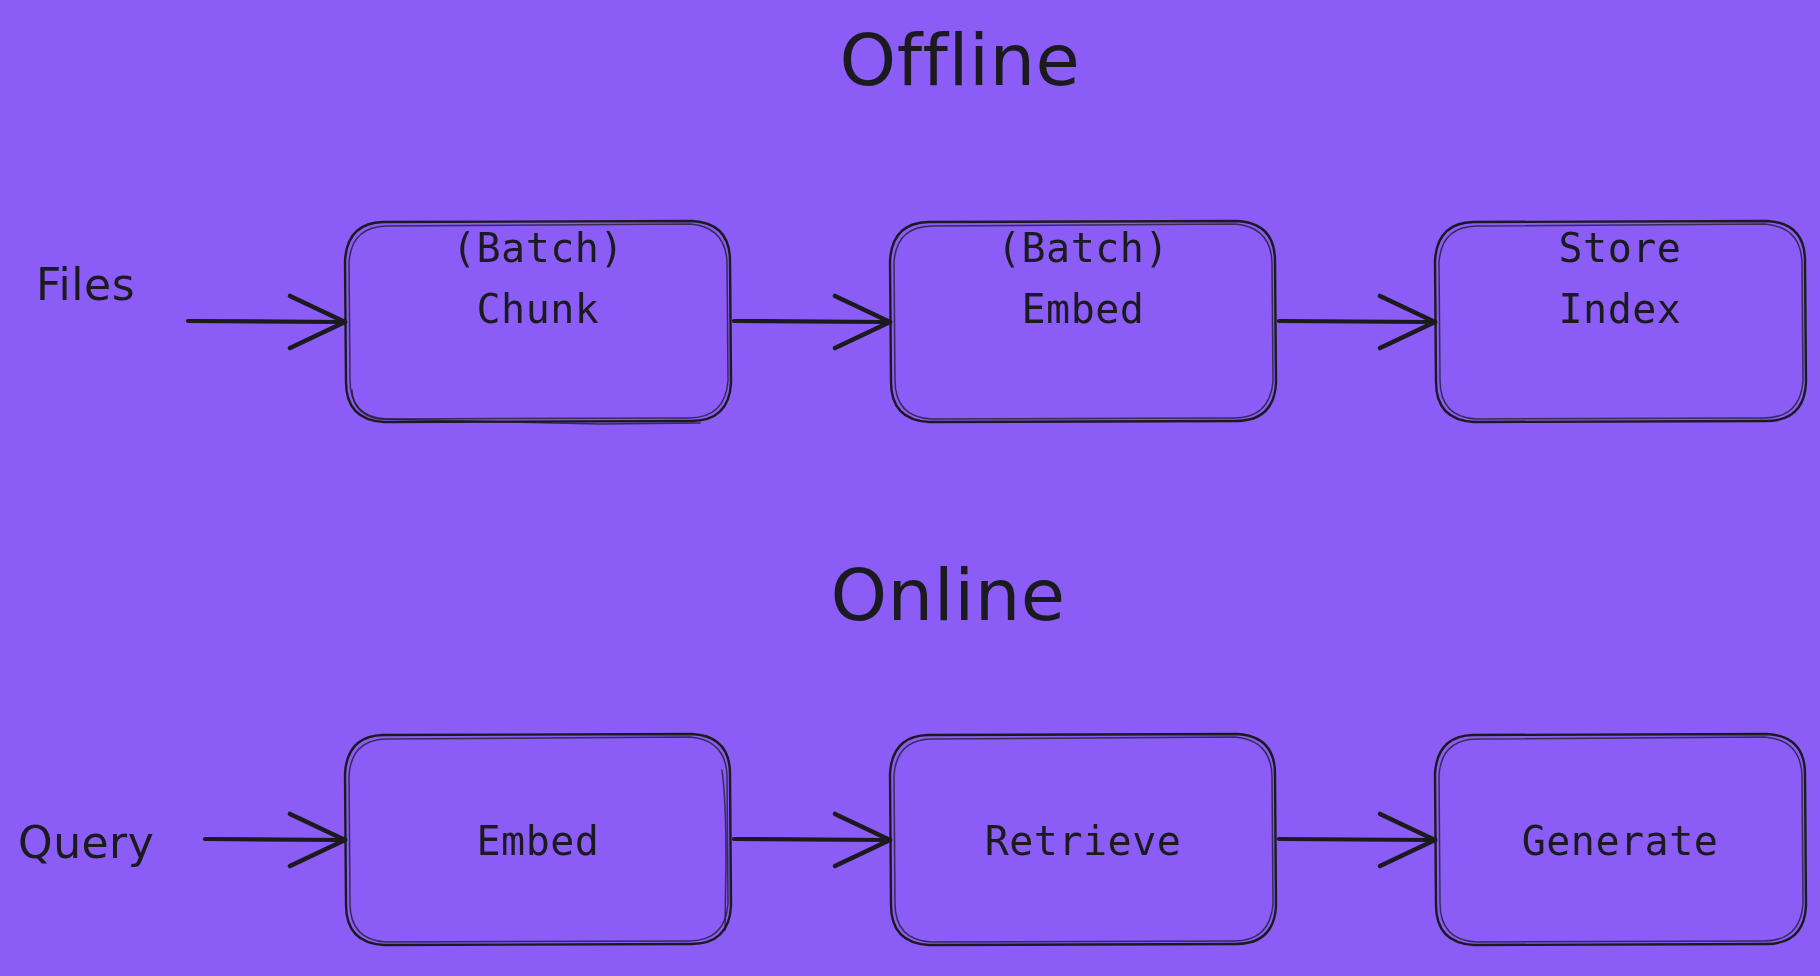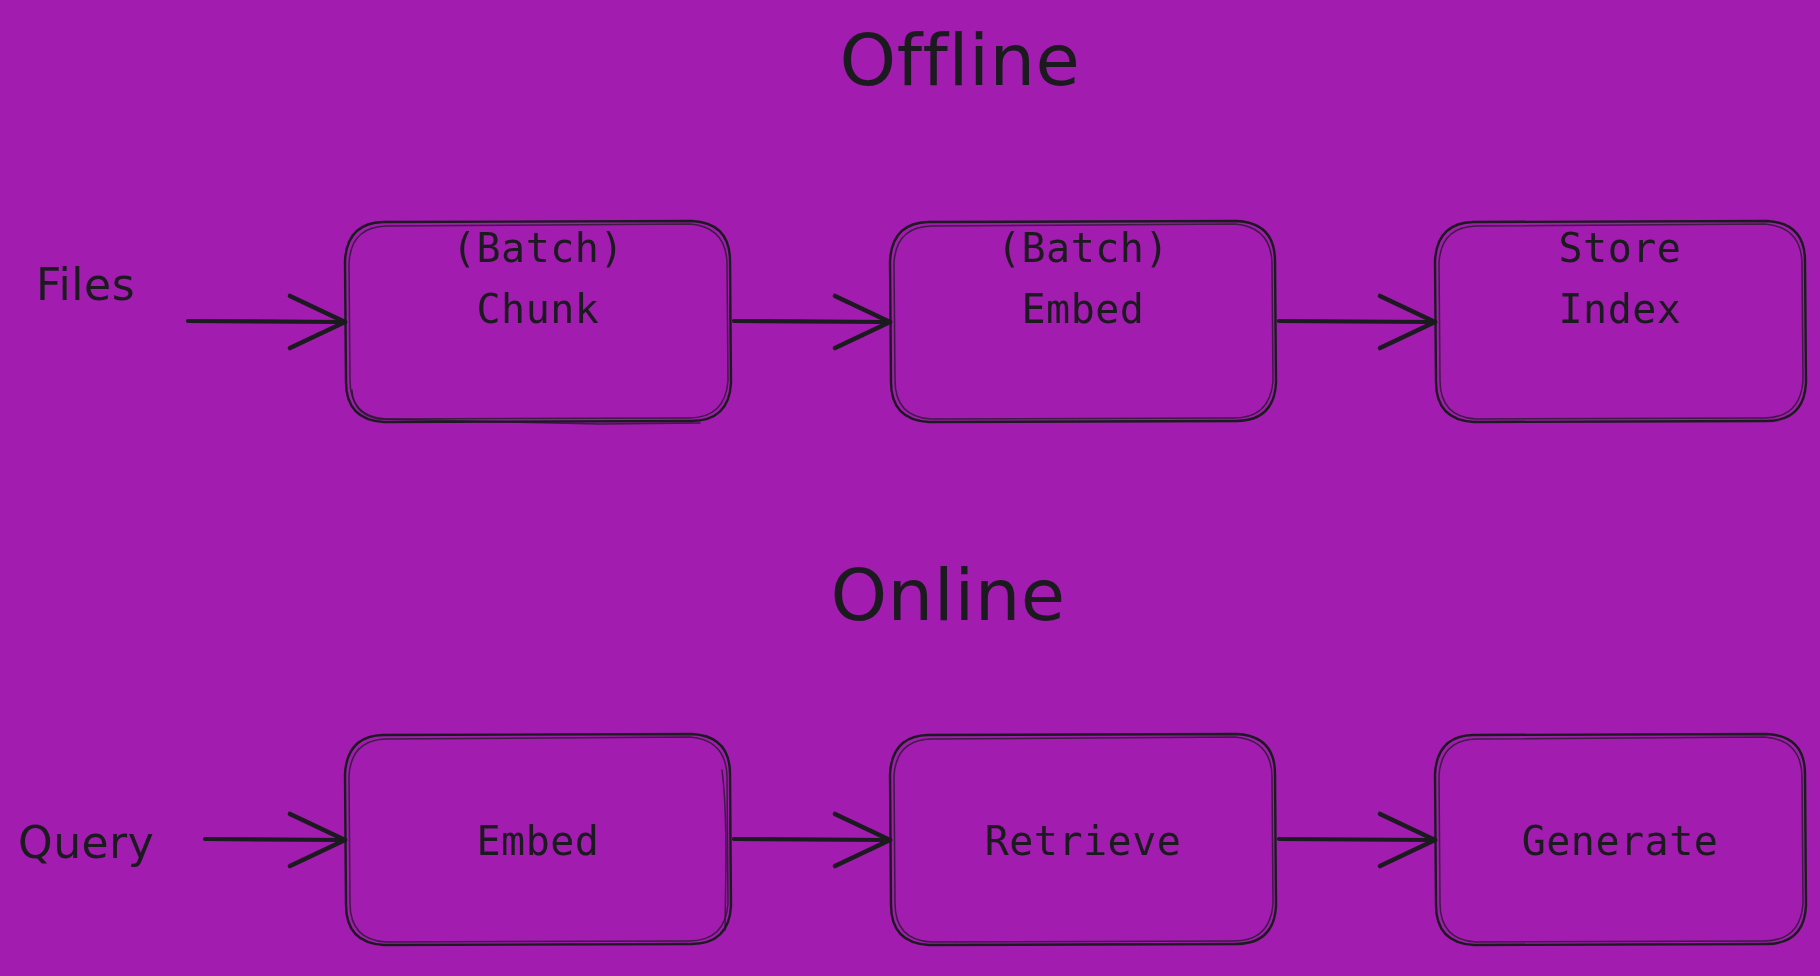--- a/index.html
+++ b/index.html
@@ -8,21 +8,21 @@
     padding: 0;
     background: #ffffff;
   }
   body {
     font-family: "DejaVu Sans", sans-serif;
   }
   #canvas {
     position: relative;
     width: 1820px;
     height: 976px;
-    background: #a21caf;
+    background: #8b5cf6;
     overflow: hidden;
     text-align: right;
   }
   #canvas svg.diagram {
     position: absolute;
     left: 0;
     top: 0;
     width: 1820px;
     height: 976px;
   }

